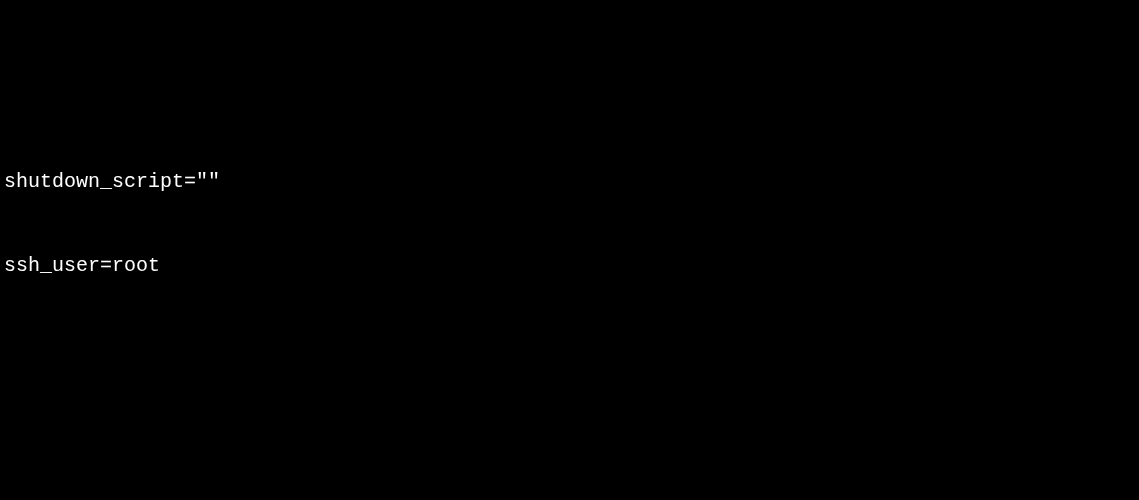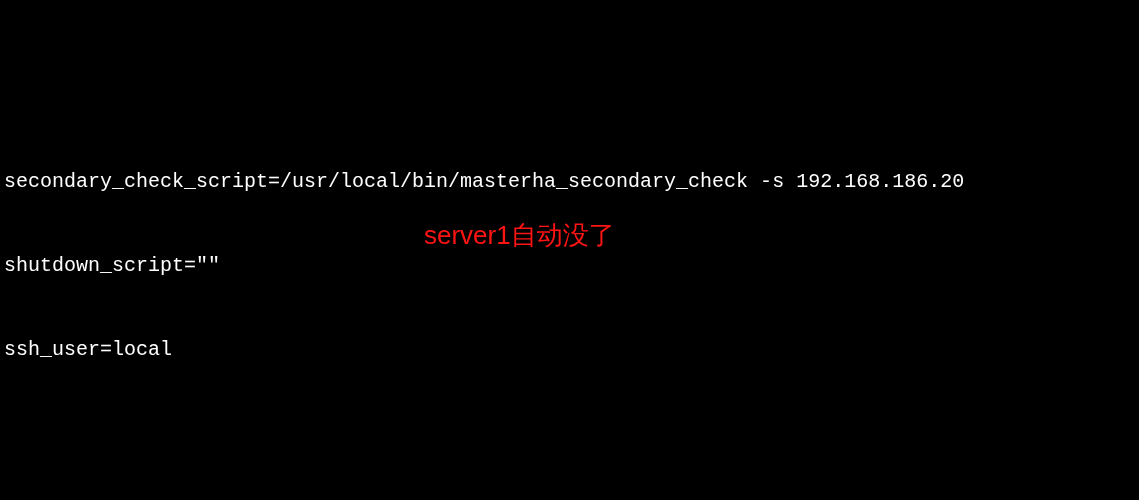--- a/index.html
+++ b/index.html
@@ -30,36 +30,34 @@
       font-weight: 500;
       white-space: nowrap;
     }
   </style>
 </head>
 <body>
 
 
 
 <div class="terminal">
-  <span class="line">secondary_check_script=/usr/local/bin/masterha_secondary_check -s 192.168.186.20</span>
   <span class="line">shutdown_script=""</span>
-  <span class="line">ssh_user=local</span>
+  <span class="line">ssh_user=root</span>
   
   
   
   
   
   
   
   
   
   
   
   
   
 
-  <span class="annotation" style="top: 105px; left: 420px;">server1自动没了</span>
 
   
 </div>
 
 
 
 
 </body></html>

